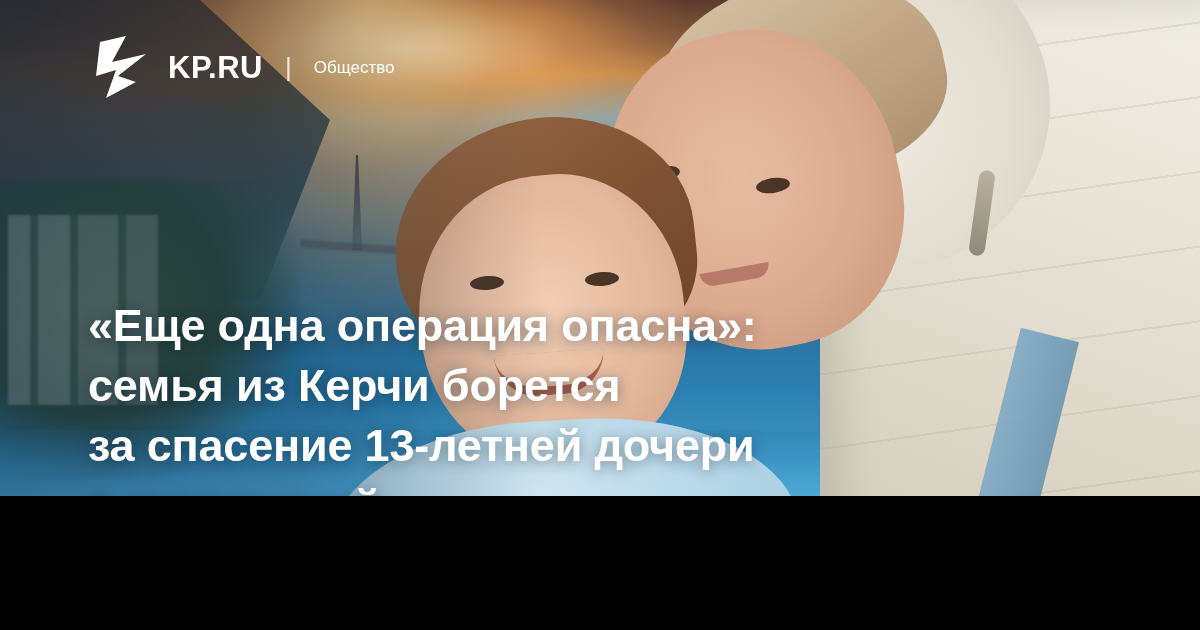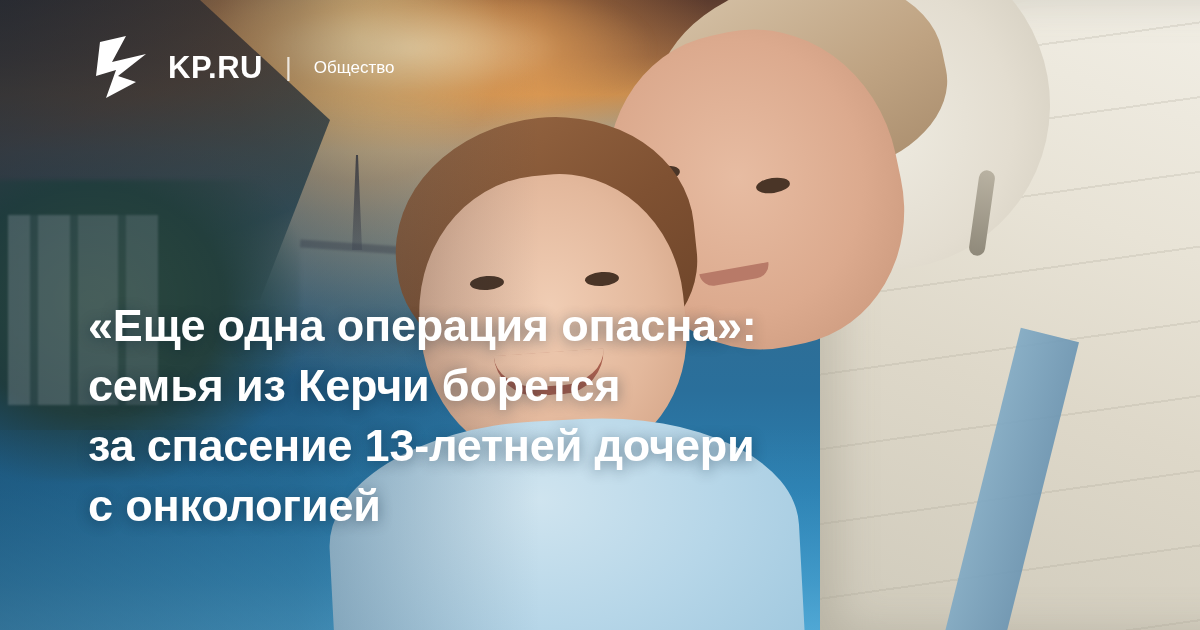--- a/index.html
+++ b/index.html
@@ -3,21 +3,21 @@
 <meta charset="utf-8">
 <style>
   html, body {
     margin: 0;
     padding: 0;
     background: #000;
   }
   .card {
     position: relative;
     width: 1200px;
-    height: 630px;
+    height: 496px;
     overflow: hidden;
     font-family: "Liberation Sans", sans-serif;
     background: #3b82f6;
     text-decoration: underline;
   }
 
   
   .photo {
     position: absolute;
     inset: 0;

